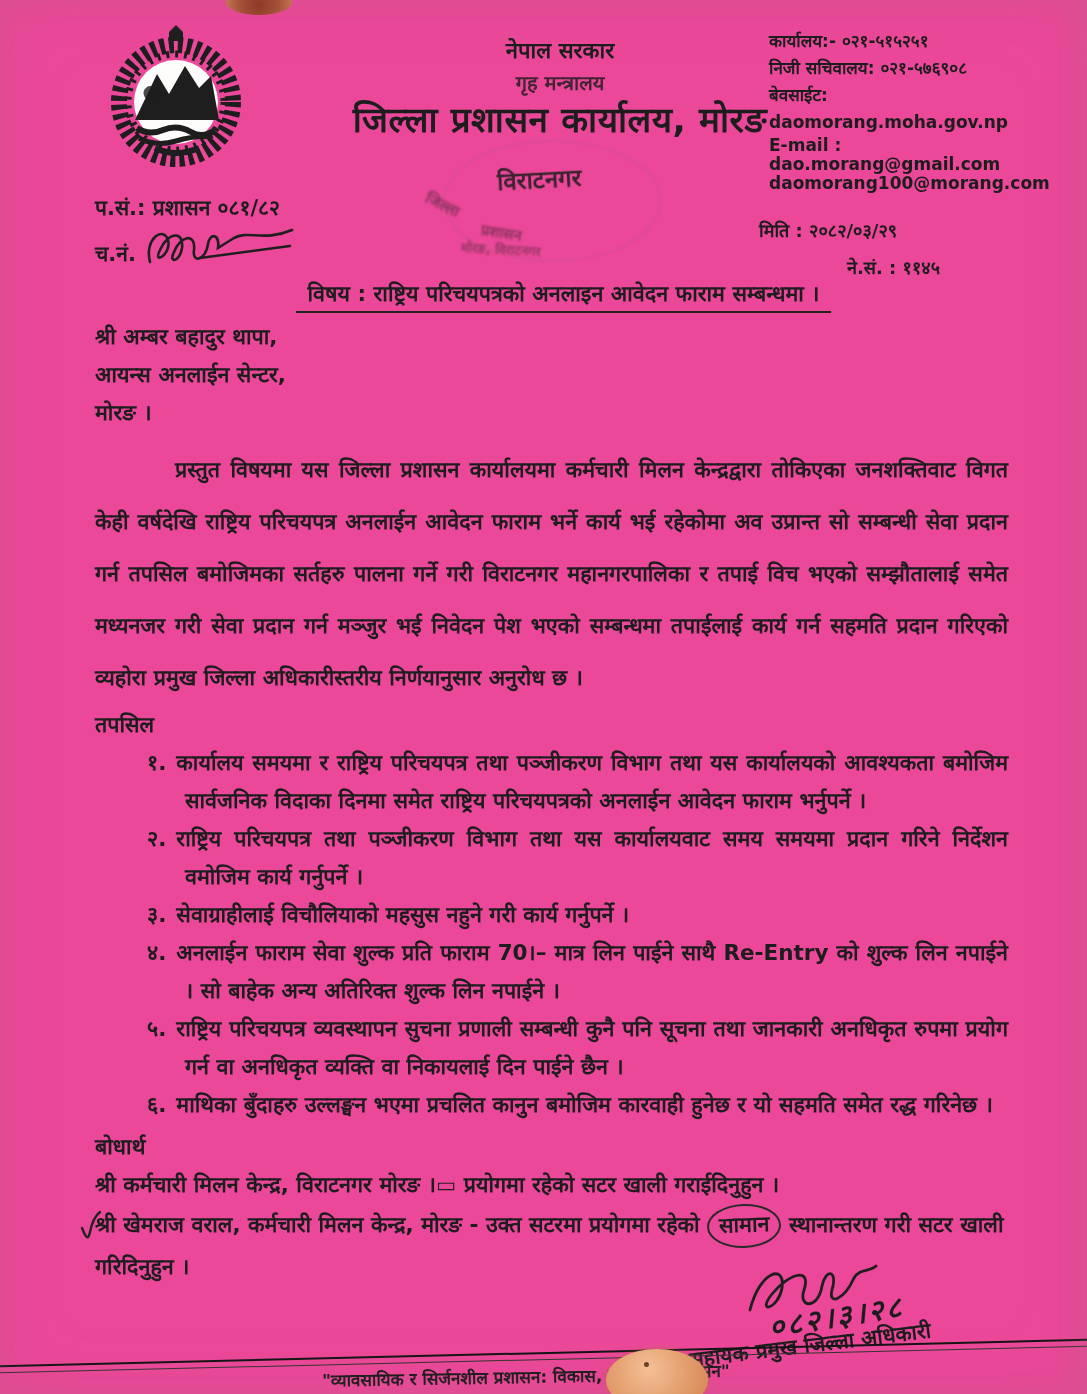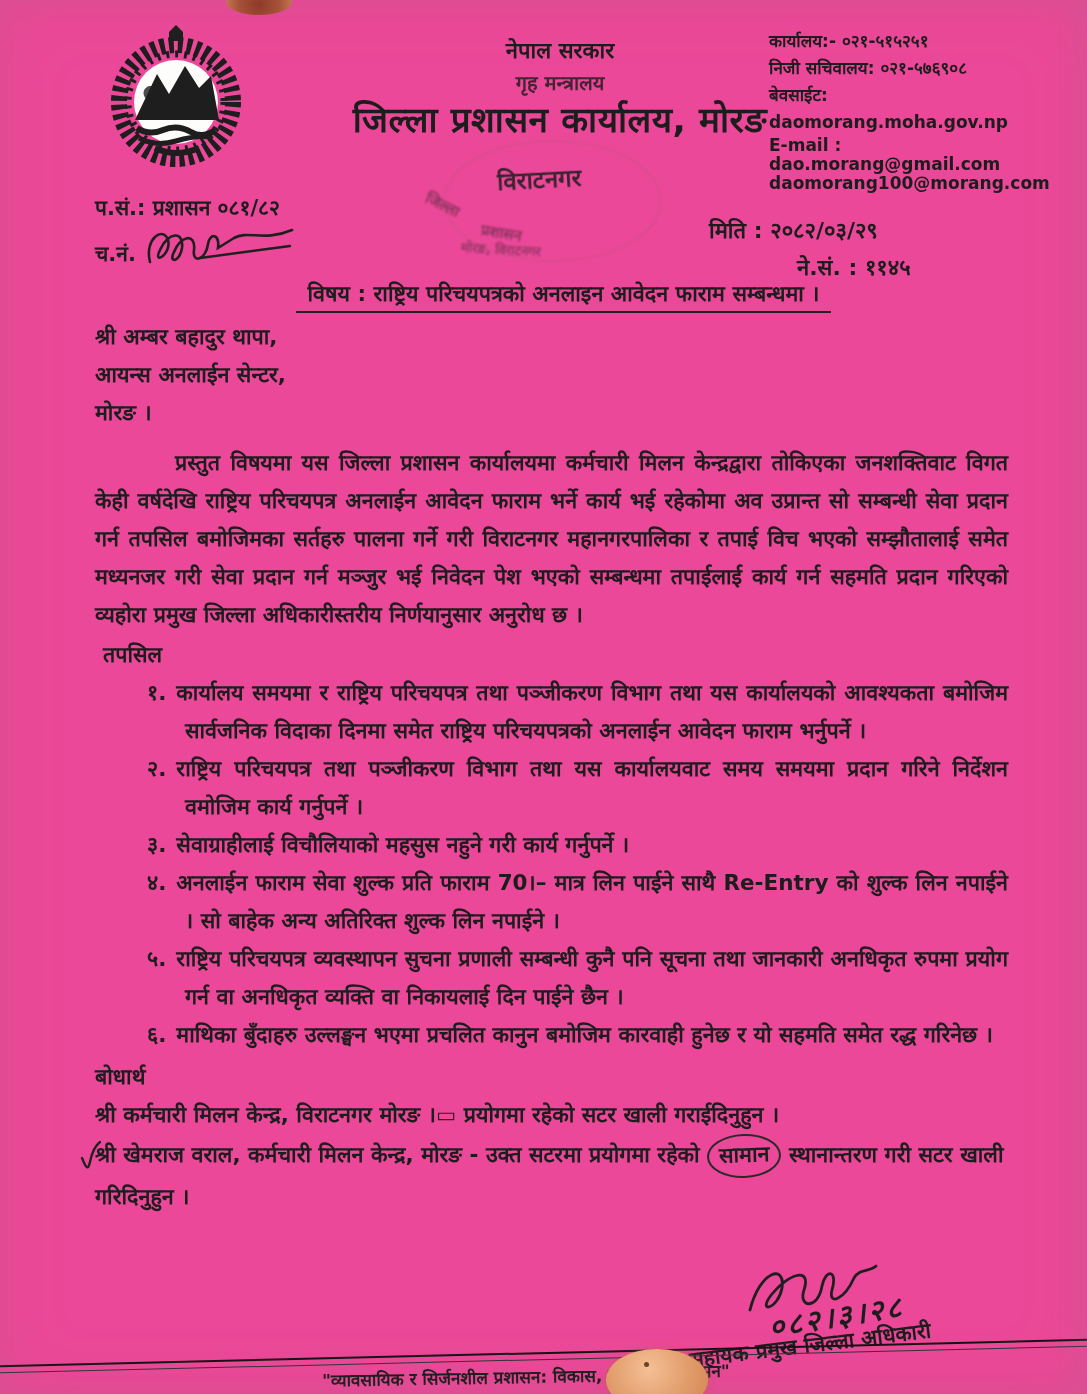--- a/index.html
+++ b/index.html
@@ -27,32 +27,32 @@
   .seal-arc2{position:absolute;left:66px;top:74px;font-size:15px;font-weight:700;transform:rotate(9deg);opacity:.5;filter:blur(.8px);}
   .seal-arc3{position:absolute;left:46px;top:92px;font-size:13px;font-weight:700;transform:rotate(3deg);opacity:.45;filter:blur(.9px);}
 
   .contact{right:40px;top:28px;width:278px;font-size:17px;font-weight:700;line-height:27px;}
   .contact .email{font-weight:600;line-height:19px;}
 
   
   .refblock{left:95px;top:190px;font-size:21px;font-weight:700;line-height:36px;}
   .chn-row{display:flex;align-items:flex-end;}
   .chn-scribble{margin:-4px 0 0 4px;}
-  .dateblock{left:709px;top:212px;font-size:22px;font-weight:700;line-height:37px;}
+  .dateblock{left:759px;top:212px;font-size:18px;font-weight:700;line-height:37px;}
   .dateblock .nsline{padding-left:88px;}
 
   
   .subject-wrap{left:0;top:278px;width:100%;text-align:center;padding-left:20px;}
   .subject{display:inline-block;font-size:21.5px;font-weight:700;border-bottom:2.5px solid #222;padding:0 12px 4px;}
 
   
   .main{left:95px;top:318px;width:913px;font-size:21.5px;font-weight:600;}
   .addr div{line-height:38px;}
-  .para{margin-top:12px;line-height:38px;text-align:justify;text-indent:80px;}
-  .sched-head{margin-top:2px;line-height:38px;font-weight:700;margin-left:8px;}
+  .para{margin-top:12px;line-height:52px;text-align:justify;text-indent:80px;}
+  .sched-head{margin-top:2px;line-height:38px;font-weight:700;}
   .list{margin-left:52px;}
   .li{padding-left:38px;text-indent:-38px;line-height:38px;text-align:justify;}
   .li .num{margin-right:10px;}
   .cc-head{margin-top:4px;line-height:38px;font-weight:700;}
   .cc-line{line-height:38px;position:relative;}
   .circled{display:inline-block;text-indent:0;border:2.5px solid #2a2a2a;border-radius:50%;padding:0 10px 2px;transform:rotate(-2deg);}
   .tick{position:absolute;left:-16px;top:6px;}
 
   
   .sig{left:742px;top:1258px;}

